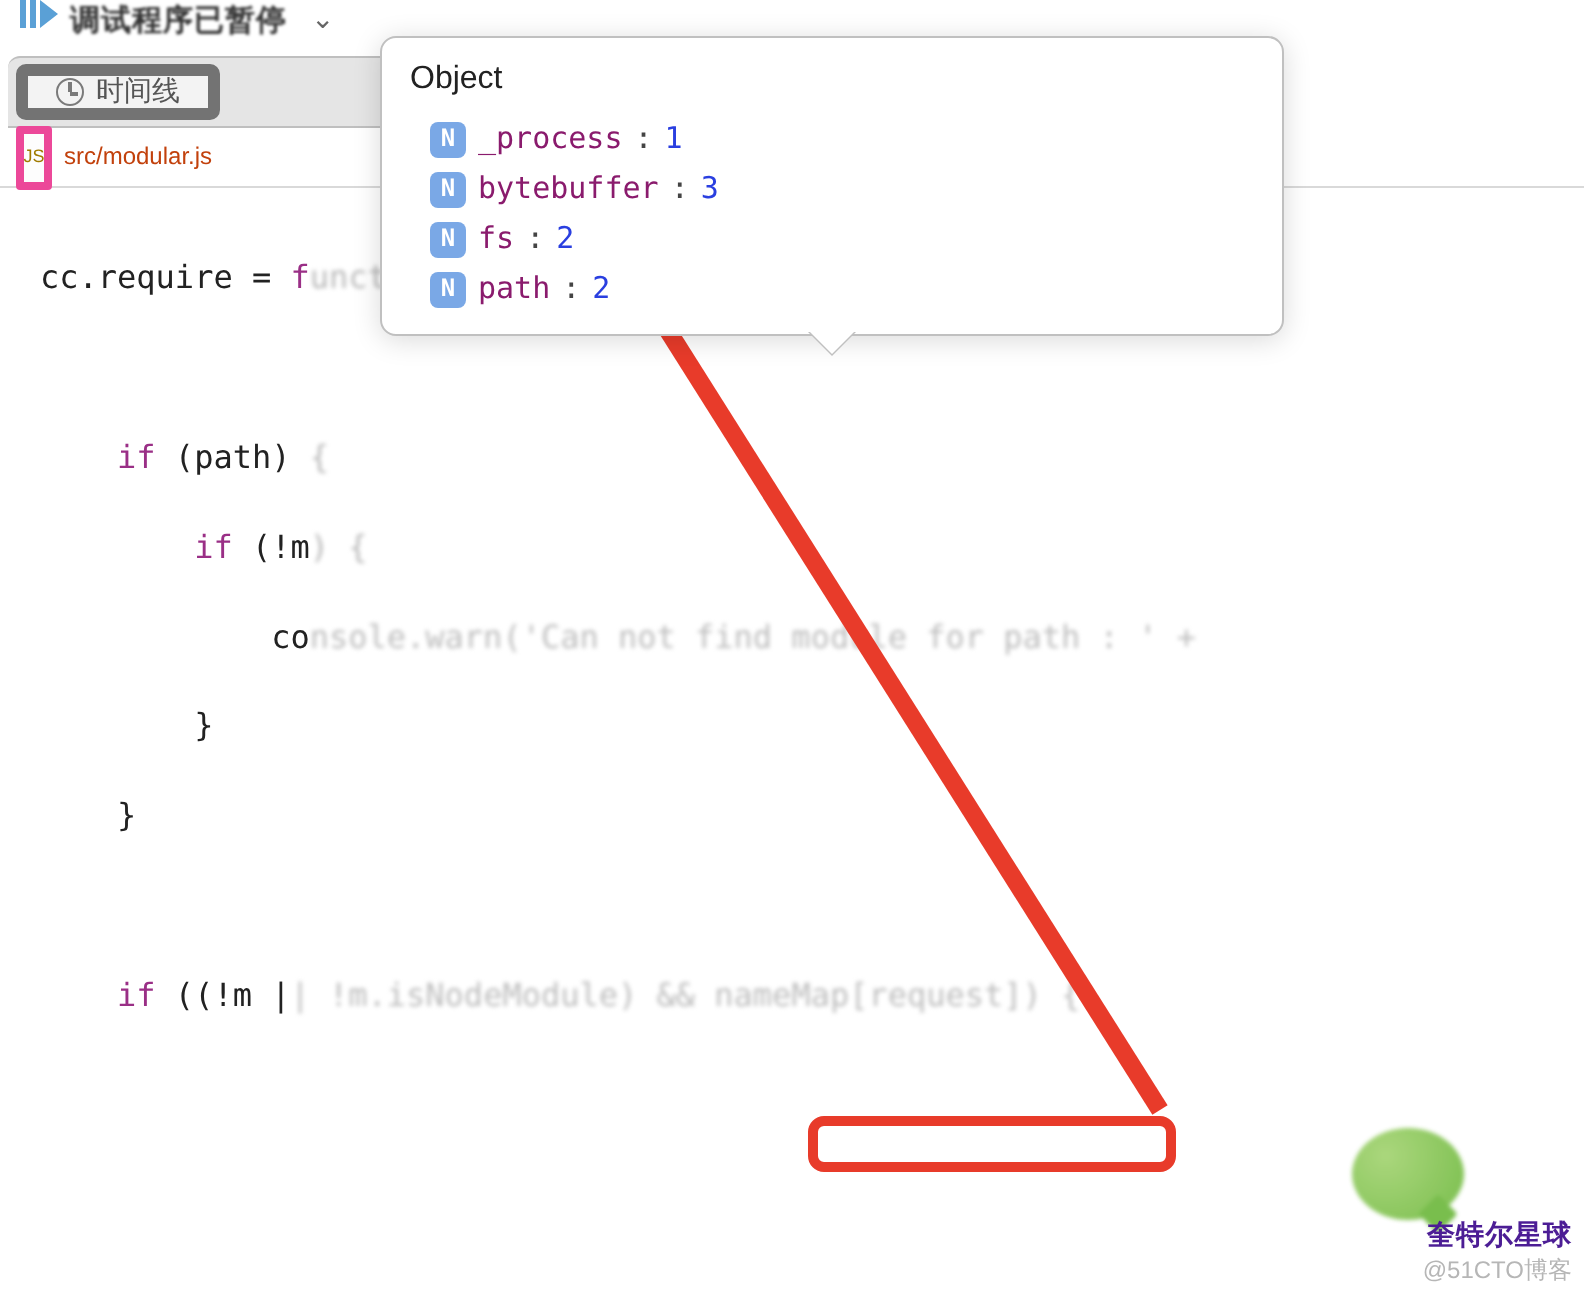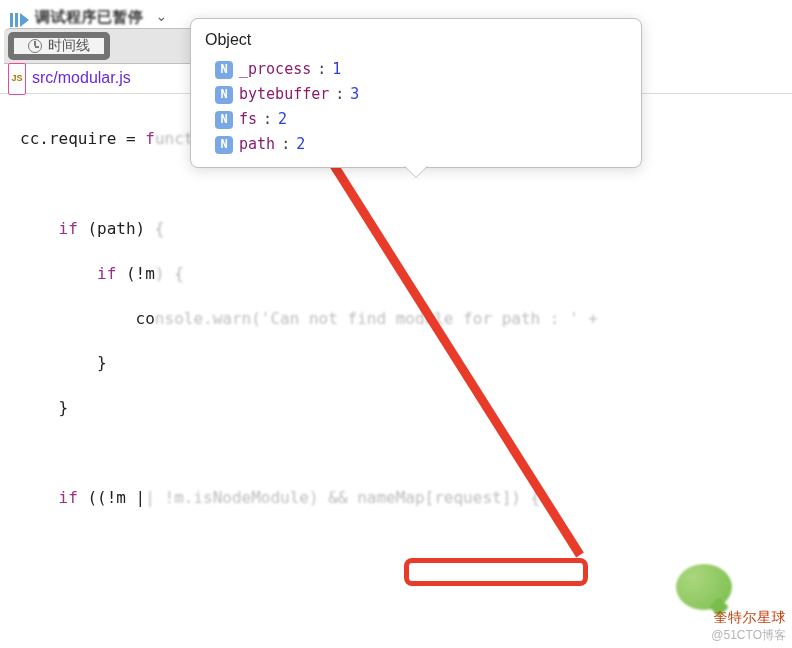--- a/index.html
+++ b/index.html
@@ -1,43 +1,43 @@
 <!DOCTYPE html>
 <html><head>
 <meta charset="utf-8">
 <style>
   *{box-sizing:border-box;margin:0;padding:0}
   body{font-family:"Helvetica Neue",Arial,sans-serif;font-size:14px;background:#fff;width:792px;height:648px;overflow:hidden;position:relative;line-height:1.4}
-  .topbar{height:28px;display:flex;align-items:flex-end;padding:0 10px;border-bottom:1px solid transparent}
+  .topbar{height:28px;display:flex;align-items:flex-start;padding:0 10px;border-bottom:1px solid transparent}
   .dbg-text{font-size:15px;font-weight:600;letter-spacing:0.5px;color:#333;filter:blur(0.8px)}
   .tabbar{height:36px;display:flex;align-items:center;padding:0 4px;background:#e5e5e5;border-top:1px solid #bfbfbf;border-bottom:1px solid #bfbfbf;gap:4px;border-radius:6px 6px 0 0;margin-left:4px;margin-right:400px}
   .tab{display:flex;align-items:center;height:28px;padding:0 14px;background:#f3f3f3;border:6px solid #737373;border-radius:5px;gap:6px;color:#555;cursor:pointer}
   .clock-icon{display:inline-block;width:14px;height:14px;border:1.6px solid #7a7a7a;border-radius:50%;position:relative}
   .clock-icon::before{content:"";position:absolute;width:1.5px;height:5px;background:#7a7a7a;left:5px;top:1px}
   .clock-icon::after{content:"";position:absolute;width:4px;height:1.5px;background:#7a7a7a;left:6px;top:6px}
   .filerow{height:30px;display:flex;align-items:center;padding:0 8px;border-bottom:1px solid #d9d9d9;gap:6px;background:#fff}
-  .js-badge{display:inline-flex;align-items:center;justify-content:center;width:18px;height:32px;border:1px solid #ec4899;border-radius:2px;font-size:9px;color:#a07b00;font-weight:700;background:#fdfdfd}
-  .filename{color:#6d28d9;font-size:16px}
+  .js-badge{display:inline-flex;align-items:center;justify-content:center;width:18px;height:32px;border:4px solid #ec4899;border-radius:2px;font-size:9px;color:#a07b00;font-weight:400;background:#fdfdfd}
+  .filename{color:#c2410c;font-size:12px}
   .code{font-family:Menlo,Monaco,Consolas,monospace;font-size:16px;color:#222;white-space:pre;padding:12px 0 0 0;position:relative}
   .ln{display:block;padding:0 20px}
   .kw{color:#9a2f86}
   .bl{color:#b7b7b7;filter:blur(1.1px)}
   .bl2{color:#bdbdbd;filter:blur(1.1px)}
   .hov-box{position:absolute;left:404px;top:558px;width:184px;height:28px;border:5px solid #e83b2a;border-radius:8px}
   .tooltip{position:absolute;left:190px;top:18px;width:452px;background:#fff;border:1px solid #c0c0c0;border-radius:8px;box-shadow:0 2px 14px rgba(0,0,0,0.15);padding:8px 0 10px 0;z-index:5}
   .tooltip-title{font-size:16px;padding:2px 14px 6px 14px;font-weight:400;color:#222}
   .obj-row{display:flex;align-items:center;padding:2px 14px 2px 24px;font-family:Menlo,Monaco,Consolas,monospace;font-size:15px;gap:6px}
   .n-badge{display:inline-flex;align-items:center;justify-content:center;width:18px;height:18px;background:#7aa8e6;color:#fff;font-size:12px;font-weight:700;border-radius:4px}
   .obj-key{color:#8a1b6d}
   .obj-colon{color:#444}
   .obj-val{color:#2a3fe0}
   .tt-pointer{position:absolute;left:50%;bottom:-10px;transform:translateX(-50%);width:0;height:0;border-left:12px solid transparent;border-right:12px solid transparent;border-top:12px solid #fff;filter:drop-shadow(0 1px 0 #c0c0c0)}
   .arrow-svg{position:absolute;left:0;top:0;pointer-events:none;z-index:4}
   .watermark{position:absolute;right:6px;bottom:4px;text-align:right;font-size:12px;color:#b6b6b6;z-index:6}
-  .wm1{font-size:14px;color:#c2410c;font-weight:400;letter-spacing:0.5px}
+  .wm1{font-size:14px;color:#4c1d95;font-weight:700;letter-spacing:0.5px}
   .wm-chat{position:absolute;right:60px;bottom:38px;width:56px;height:46px;background:radial-gradient(circle at 30% 30%,#a2d36f,#6bb73a);border-radius:50%;filter:blur(1px);opacity:0.9;z-index:3}
   .wm-chat::after{content:"";position:absolute;width:14px;height:14px;background:#6bb73a;bottom:-4px;right:6px;transform:rotate(45deg);border-radius:2px}
   .dbg-icons{display:inline-flex;align-items:center;gap:2px;margin-right:6px}
   .dbg-bar{width:3px;height:14px;background:#5aa0d6}
   .dbg-arrow{width:0;height:0;border-top:7px solid transparent;border-bottom:7px solid transparent;border-left:9px solid #5aa0d6}
   .chev{margin-left:12px;color:#666;font-size:14px}
 </style>
 </head>
 <body>
 

